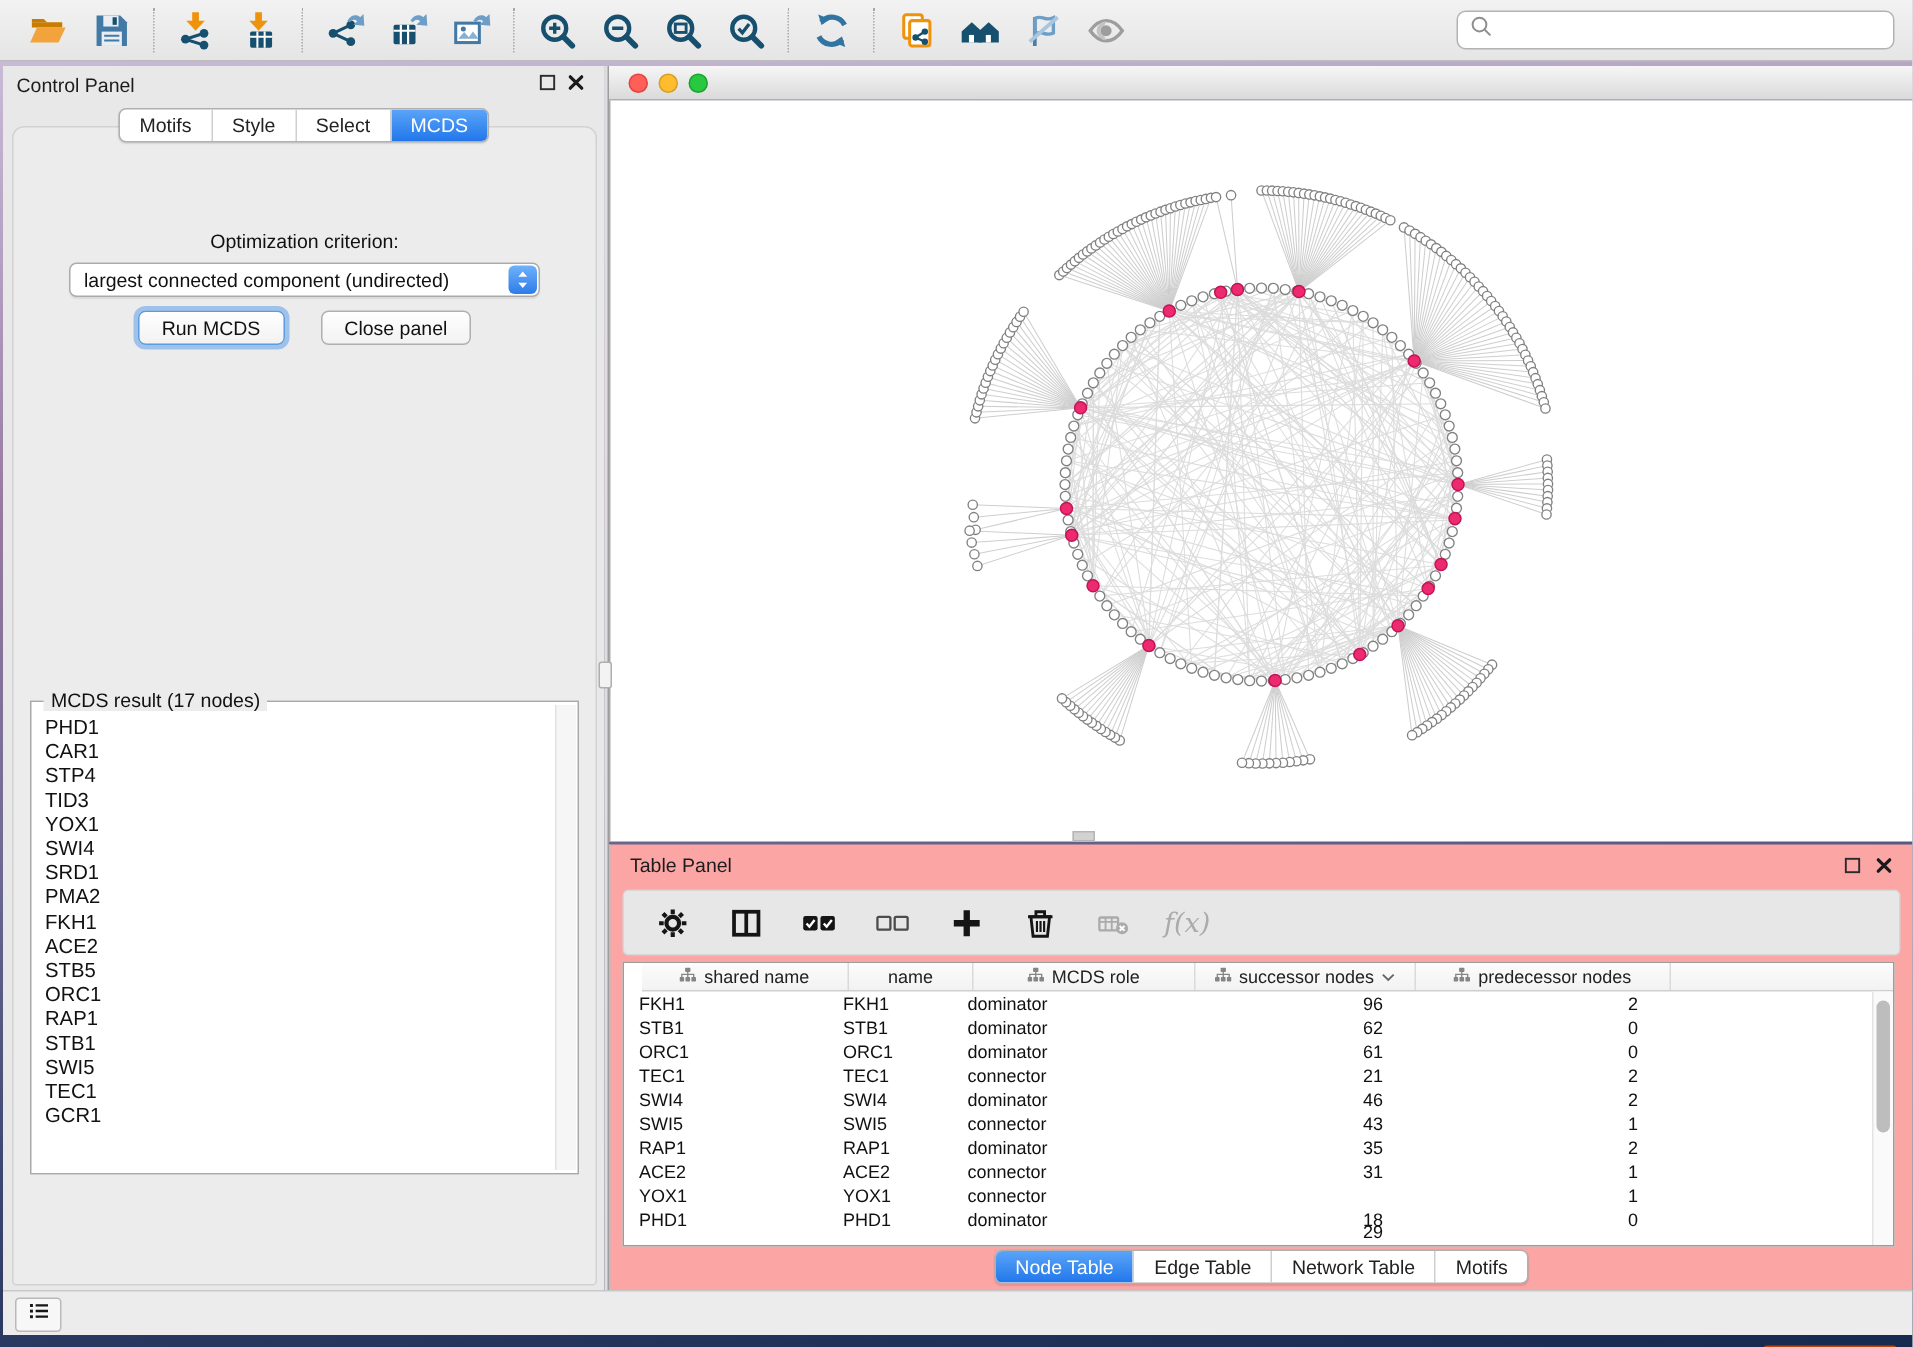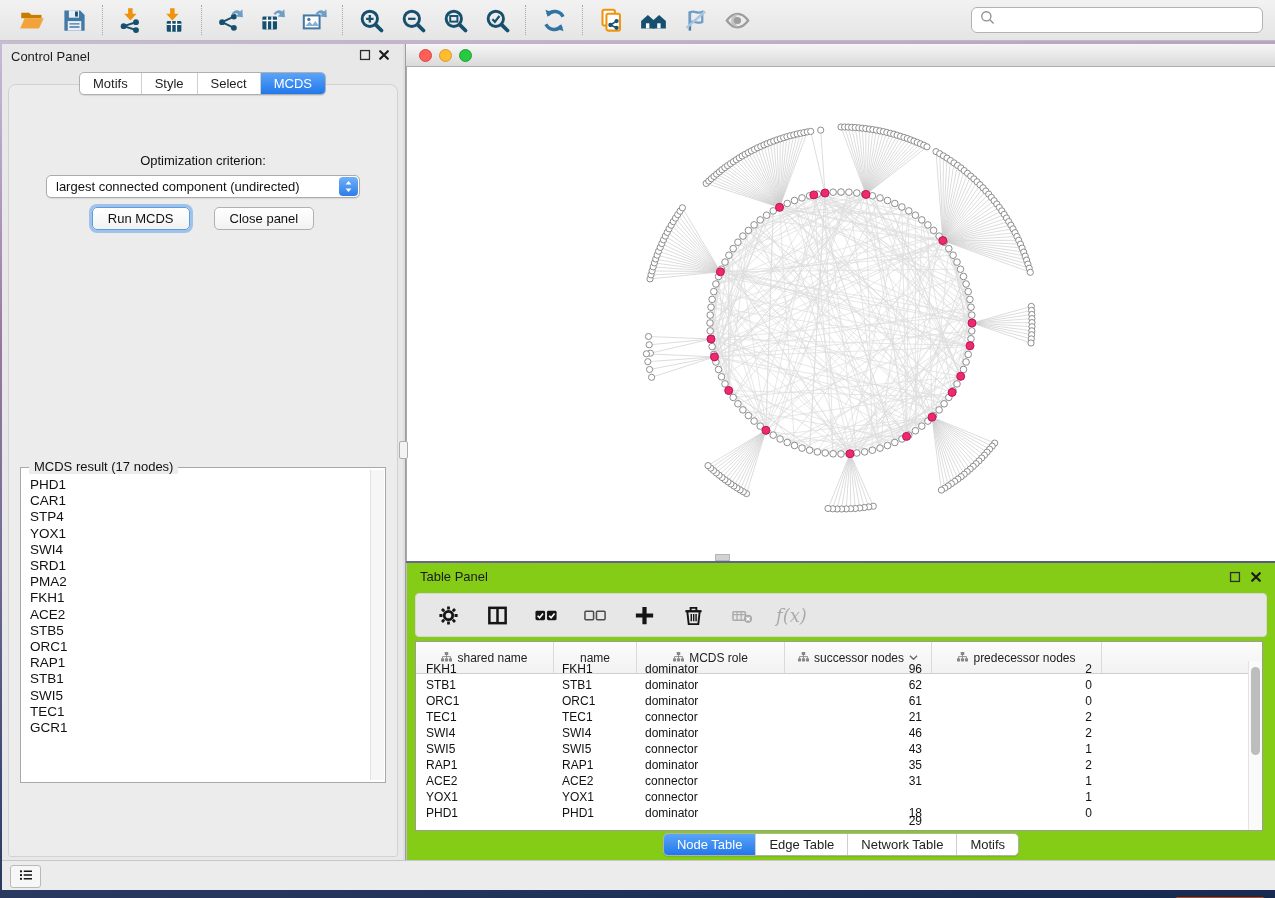--- a/index.html
+++ b/index.html
@@ -58,28 +58,28 @@
 
   
   .net-title{position:absolute;left:406px;top:44px;width:869px;height:23px;
     background:linear-gradient(#f6f6f6,#dadada);border-bottom:1px solid #aeaeae;}
   .traffic{position:absolute;top:5px;width:13px;height:13px;border-radius:50%;cursor:pointer;}
   .net-title-text{position:absolute;width:100%;top:4px;text-align:center;font-size:13px;color:#222;}
   .net-canvas{position:absolute;left:406px;top:67px;width:869px;height:494px;background:#fff;border-left:1px solid #aaa;}
   .canvas-handle{position:absolute;left:308px;top:487px;width:15px;height:7px;background:#d2d2d2;border:1px solid #b5b5b5;}
 
   
-  .table-panel{position:absolute;left:406px;top:563px;width:869px;height:297px;background:#84cc16;border-left:1px solid #bdbdbd;}
+  .table-panel{position:absolute;left:406px;top:563px;width:869px;height:297px;background:#fca5a5;border-left:1px solid #bdbdbd;}
   .tp-title{position:absolute;left:13px;top:6px;font-size:13px;color:#1c1c1c;}
   .tp-toolbar{position:absolute;left:8px;top:30px;width:852px;height:44px;background:#e7e7e7;
     border:1px solid #d6d6d6;border-radius:4px;display:flex;align-items:center;gap:19px;padding-left:17px;}
   .tp-toolbar .tb-btn svg{width:23px;height:23px;}
   .fx-label{font-size:18px;color:#ababab;font-family:"DejaVu Serif",serif;font-style:italic;}
   .tbl{position:absolute;left:8px;top:78px;width:848px;height:190px;background:#fff;border:1px solid #9c9c9c;}
-  .tbl-head{position:absolute;left:0;top:0;right:0;height:32px;background:linear-gradient(#fcfcfc,#f2f2f2);
+  .tbl-head{position:absolute;left:12px;top:0;right:0;height:19px;background:linear-gradient(#fcfcfc,#f2f2f2);
     border-bottom:1px solid #cfcfcf;display:flex;}
   .th{display:flex;align-items:center;justify-content:center;gap:5px;font-size:12px;color:#222;
     border-right:1px solid #dadada;height:100%;cursor:pointer;}
   .tbl-rows{position:absolute;left:0;top:19px;right:14px;bottom:0;overflow:hidden;}
   .tr{display:flex;height:16px;align-items:center;cursor:default;}
   .td{font-size:12px;color:#111;white-space:nowrap;overflow:hidden;}
   .tbl-scroll{position:absolute;right:0;top:19px;bottom:0;width:14px;background:#fafafa;border-left:1px solid #e3e3e3;}
   .tbl-thumb{position:absolute;left:2px;top:6px;width:9px;height:88px;border-radius:5px;background:#bdbdbd;cursor:pointer;}
   .bottom-tabs{position:absolute;top:270px;width:100%;display:flex;justify-content:center;}
 
@@ -288,20 +288,21 @@
       <div class="btn-row">
         <button class="mac-btn focused">Run MCDS</button>
         <button class="mac-btn">Close panel</button>
       </div>
       <div class="group-box">
         <div class="group-legend">MCDS result (17 nodes)</div>
         <div class="mcds-list" id="mcds-list">
             <div>PHD1</div>
             <div>CAR1</div>
             <div>STP4</div>
+            <div>TID3</div>
             <div>YOX1</div>
             <div>SWI4</div>
             <div>SRD1</div>
             <div>PMA2</div>
             <div>FKH1</div>
             <div>ACE2</div>
             <div>STB5</div>
             <div>ORC1</div>
             <div>RAP1</div>
             <div>STB1</div>

